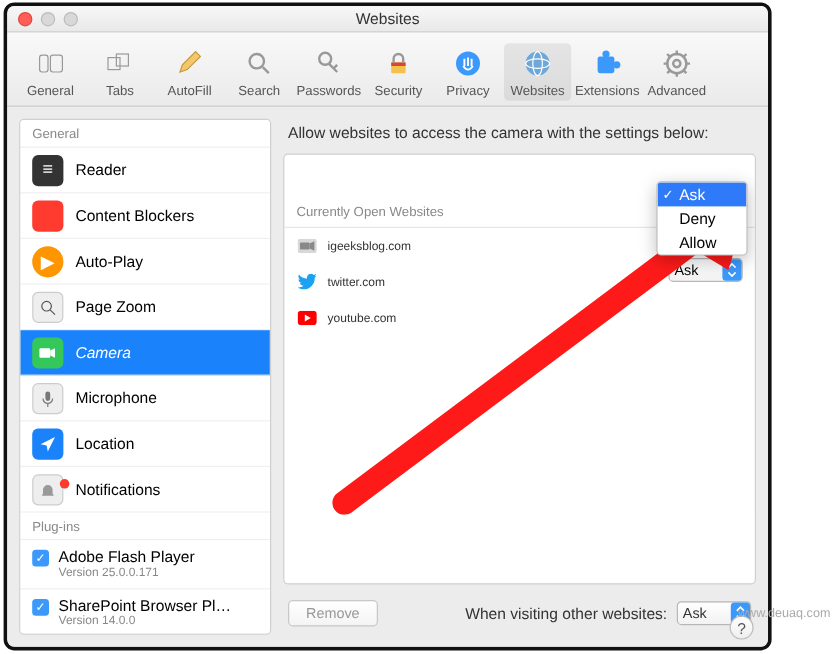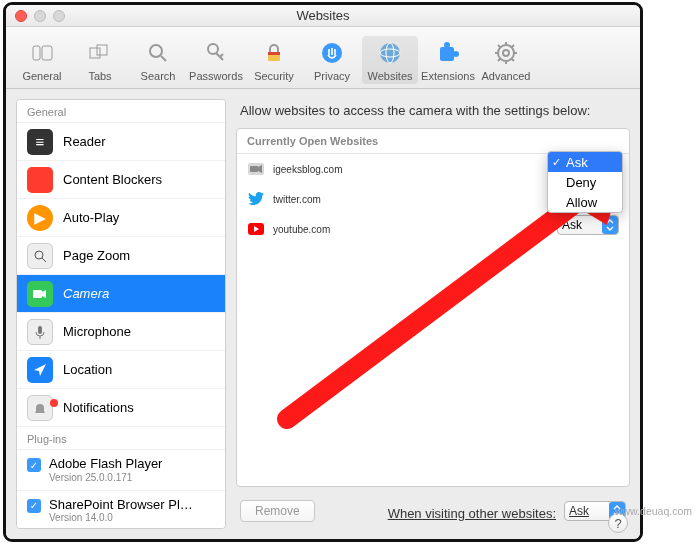--- a/index.html
+++ b/index.html
@@ -114,22 +114,22 @@
   .main-hdr { font-size:13px; color:#333; margin: 4px 4px 10px 4px; }
   .site-box {
     flex:1;
     background:#fff;
     border:1px solid #cfcfcf;
     border-radius:4px;
     position:relative;
     overflow:hidden;
   }
   .site-hdr {
-    font-size:11px; color:#888; font-weight:bold;
-    padding:6px 10px; border-bottom:1px solid #e5e5e5;
+    font-size:11px; color:#888; font-weight:normal;
+    padding:6px 10px; border-bottom:1px solid #e5e5e5;margin-top:36px;
   }
   .site-row {
     display:flex; align-items:center; height:30px; padding:0 10px; gap:8px;
     font-size:10px; color:#333;
   }
   .site-ico {width:18px;height:18px;display:flex;align-items:center;justify-content:center;font-size:13px;}
   .perm-select {
     position:absolute; right:10px;
     width:62px; height:20px;
     border:1px solid #b8b8b8; border-radius:4px;
@@ -144,21 +144,21 @@
   }
   .footer-row {
     display:flex; align-items:center; justify-content:space-between;
     height:36px; margin-top:6px; padding: 0 4px;
   }
   .btn {
     height:22px; padding:0 14px; border:1px solid #c8c8c8;
     border-radius:4px; background:linear-gradient(#fff,#f4f4f4);
     font-size:12px; color:#999; display:flex;align-items:center;
   }
-  .footer-right { display:flex; align-items:flex-end; gap:8px; font-size:13px; color:#333;text-decoration:underline;}
+  .footer-right { display:flex; align-items:center; gap:8px; font-size:13px; color:#333;}
   .dropdown-menu {
     position:absolute; right:6px; top:22px; width:76px;
     background:#fff; border:1px solid #bfbfbf; border-radius:4px;
     box-shadow:0 4px 14px rgba(0,0,0,0.25);
     overflow:hidden; z-index:5;
   }
   .dropdown-menu .opt { height:20px; padding:0 8px 0 18px; font-size:13px; display:flex;align-items:center;position:relative;}
   .dropdown-menu .opt.sel { background:#2f7af9; color:#fff; }
   .dropdown-menu .opt.sel::before { content:"✓"; position:absolute; left:4px; font-size:11px;}
   .ask-under { position:absolute; right:10px; top:86px; }
@@ -196,20 +196,28 @@
       <span>General</span>
     </div>
     <div class="tb-btn">
       <div class="tb-ico">
           <svg width="26" height="26">
             <rect x="3" y="8" width="10" height="10" fill="none" stroke="#999"></rect>
             <rect x="10" y="5" width="10" height="10" fill="none" stroke="#999"></rect>
           </svg>
         </div>
       <span>Tabs</span>
+    </div>
+    <div class="tb-btn">
+      <div class="tb-ico">
+          <svg width="26" height="26">
+            <path d="M5 20 L7 14 L18 3 L22 7 L11 18 Z" fill="#f4c76b" stroke="#c29a3f"></path>
+          </svg>
+        </div>
+      <span>AutoFill</span>
     </div>
     <div class="tb-btn">
       <div class="tb-ico">
           <svg width="26" height="26">
             <circle cx="11" cy="11" r="6" fill="none" stroke="#999" stroke-width="2"></circle>
             <path d="M16 16 L21 21" stroke="#999" stroke-width="2"></path>
           </svg>
         </div>
       <span>Search</span>
     </div>

